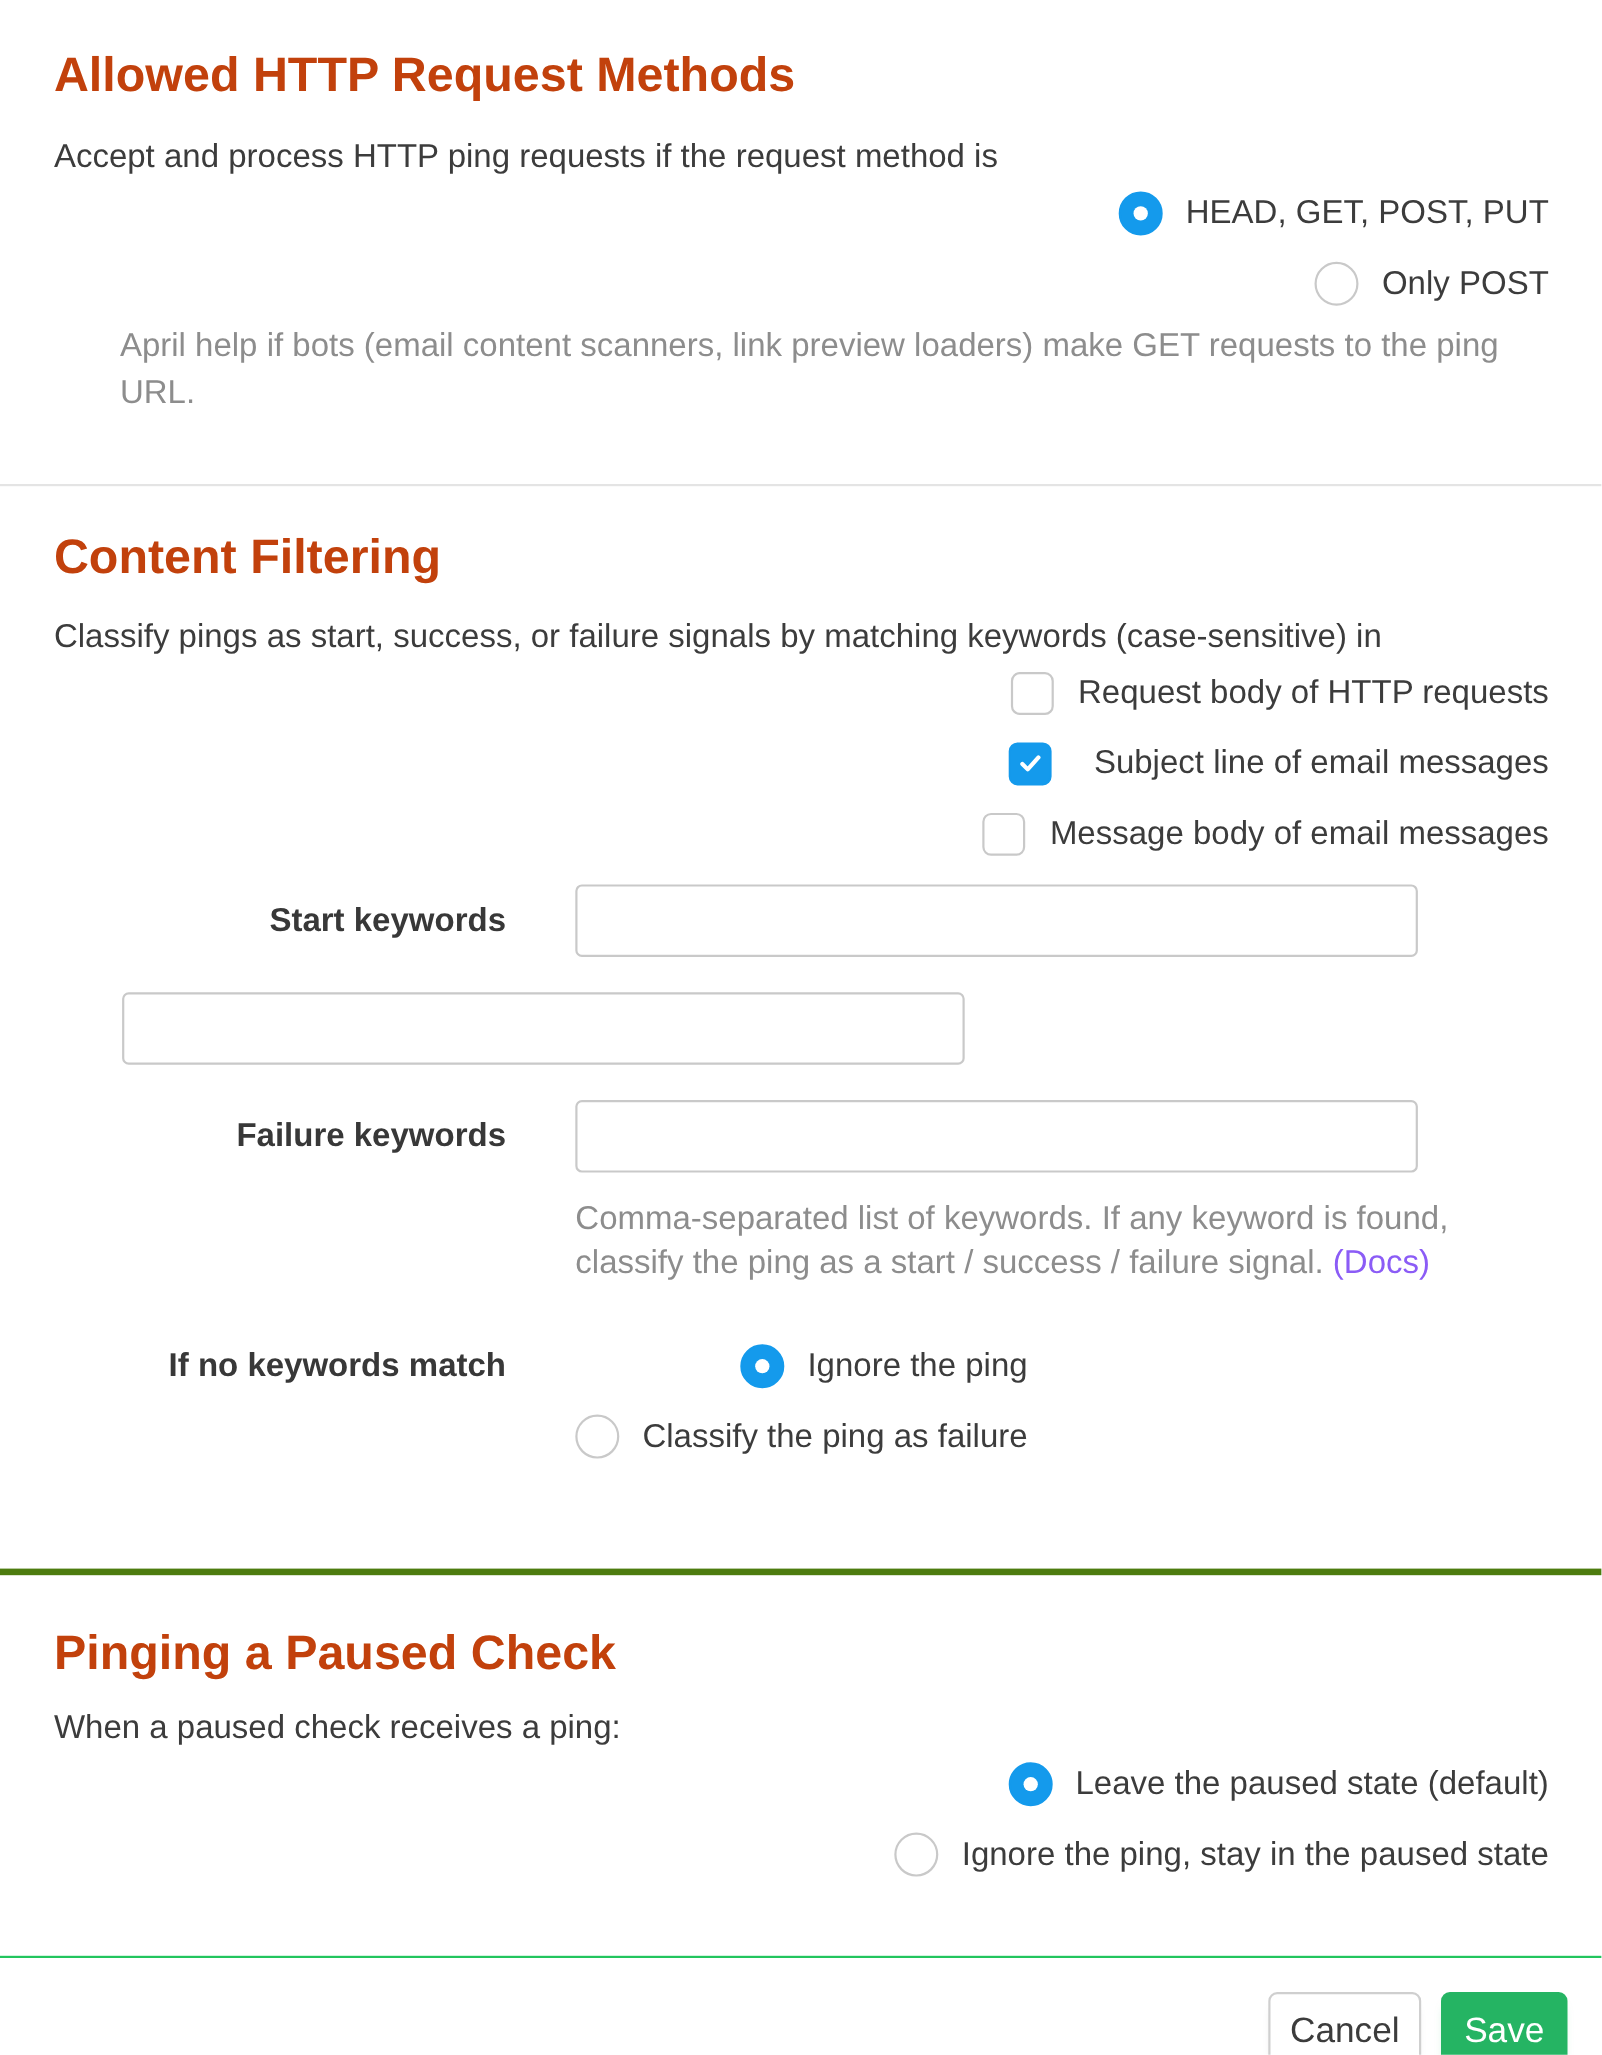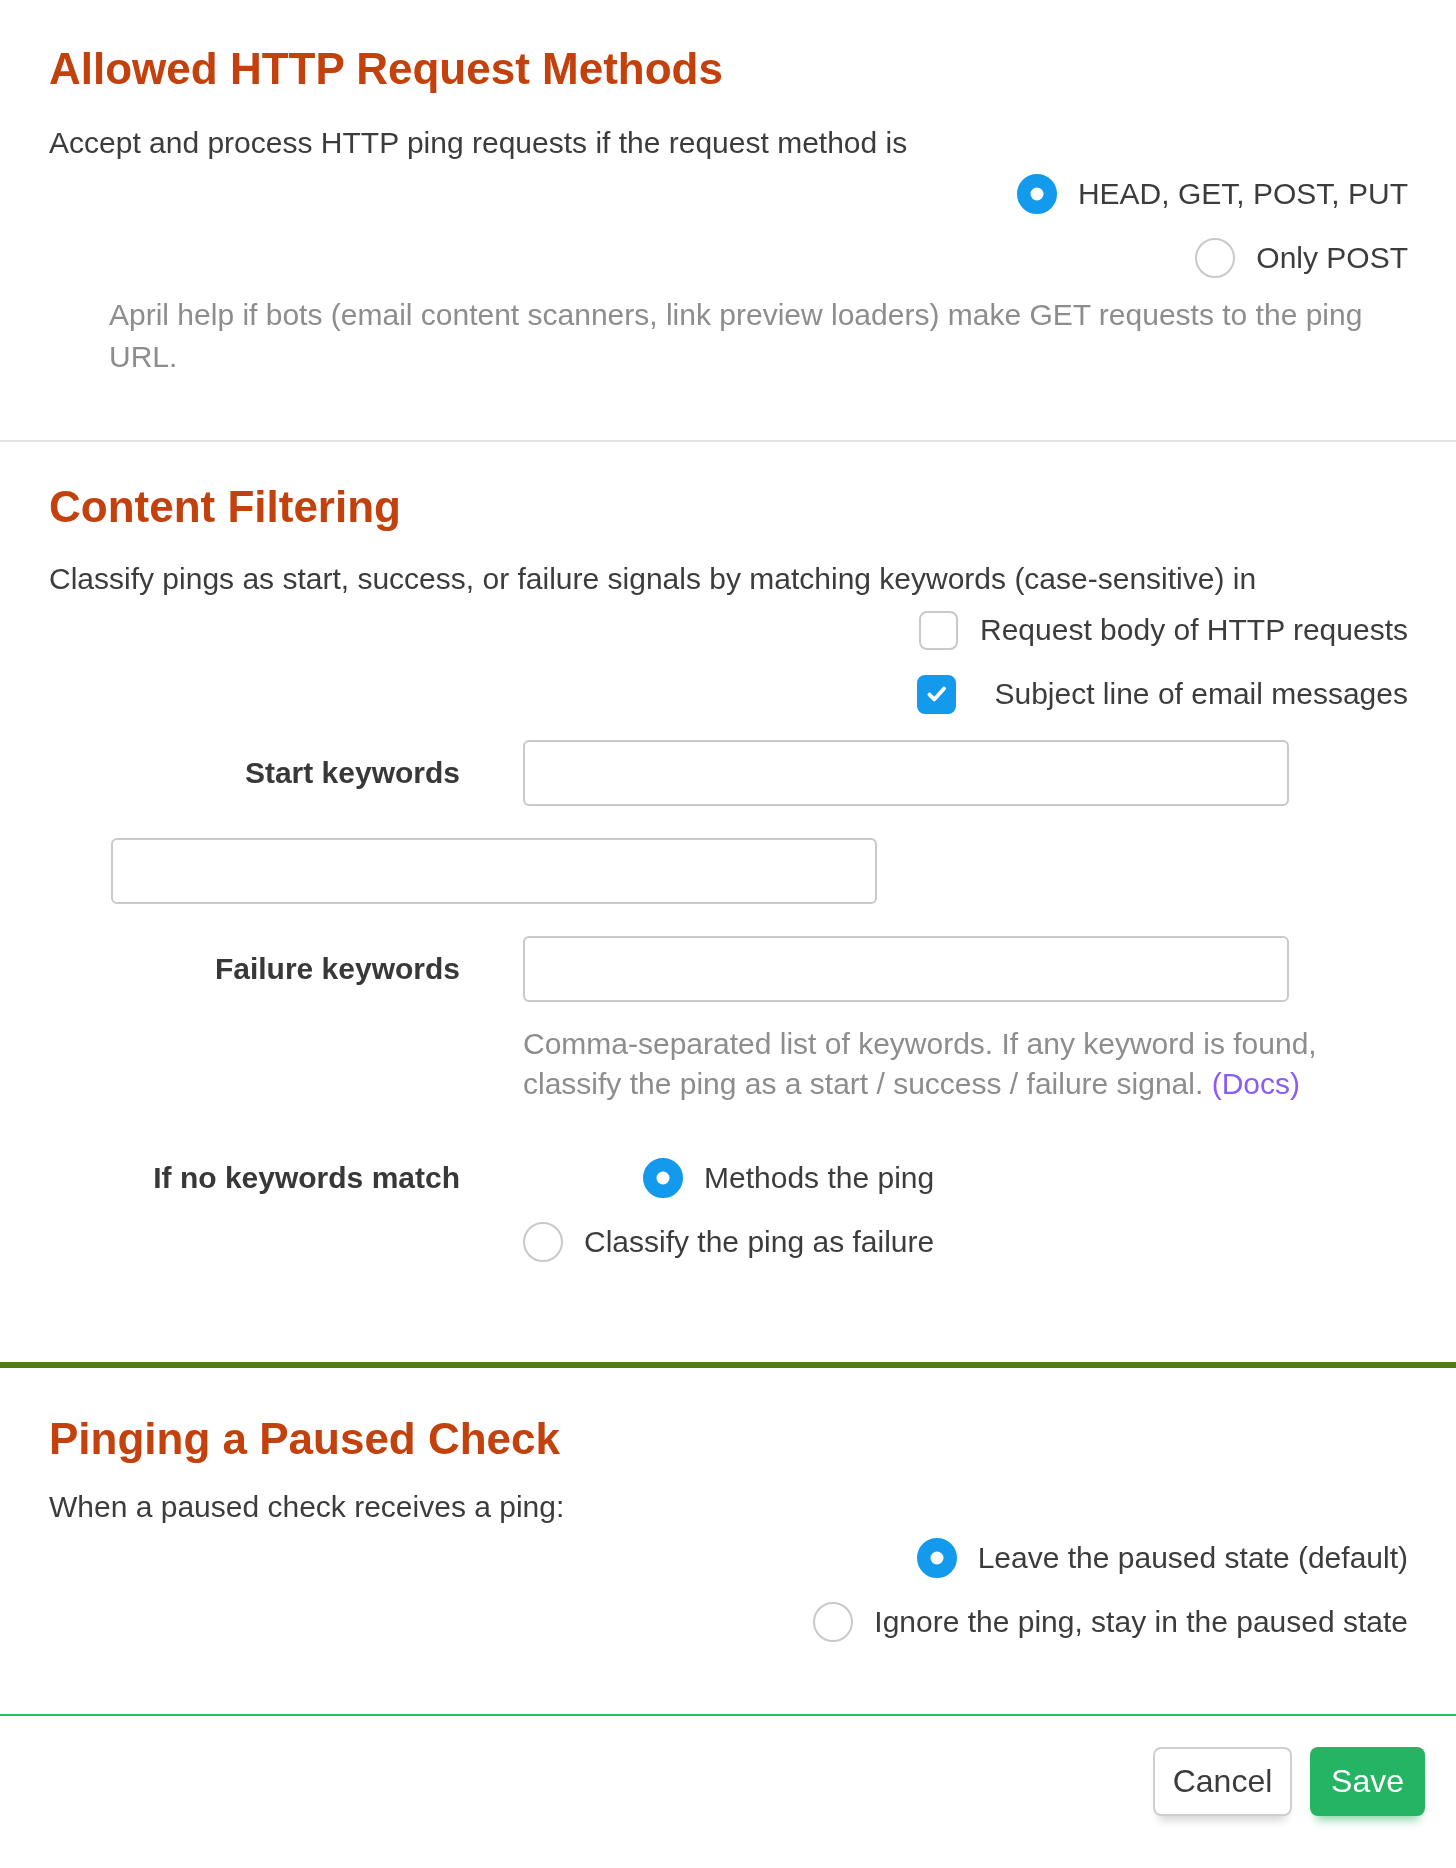--- a/index.html
+++ b/index.html
@@ -160,20 +160,26 @@
 
   <div class="opt-row">
     <span class="checkbox checked">
       <svg viewBox="0 0 24 24" width="26" height="26">
           <path d="M5 12.5l4.5 4.5 9-10" stroke="#ffffff" stroke-width="3.5" fill="none" stroke-linecap="round" stroke-linejoin="round"></path>
         </svg>
     </span>
     <span class="opt-label" style="margin-left:38px">Subject line of email messages</span>
   </div>
 
+  <div class="opt-row">
+    <span class="checkbox">
+      
+    </span>
+    <span class="opt-label" style="margin-left:22px">Message body of email messages</span>
+  </div>
 
   <div class="kw-rows">
     <div class="kw-row">
       <label class="kw-label">Start keywords</label>
       <input class="kw-input" type="text" value="" style="">
     </div>
     <div class="kw-row">
       <input class="kw-input" type="text" value="" style="">
     </div>
     <div class="kw-row">
@@ -188,21 +194,21 @@
     <a href="#">(Docs)</a>
   </div>
 
   <div class="nomatch">
     <div class="nomatch-label">If no keywords match</div>
     <div class="nomatch-options">
       <div class="opt-row">
         <span class="radio selected">
             <span class="dot"></span>
           </span>
-        <span class="opt-label">Methods the ping</span>
+        <span class="opt-label">Ignore the ping</span>
       </div>
       <div class="opt-row">
         <span class="radio"></span>
         <span class="opt-label">Classify the ping as failure</span>
       </div>
     </div>
   </div>
 </div>
 
 <div class="section sec-paused">

